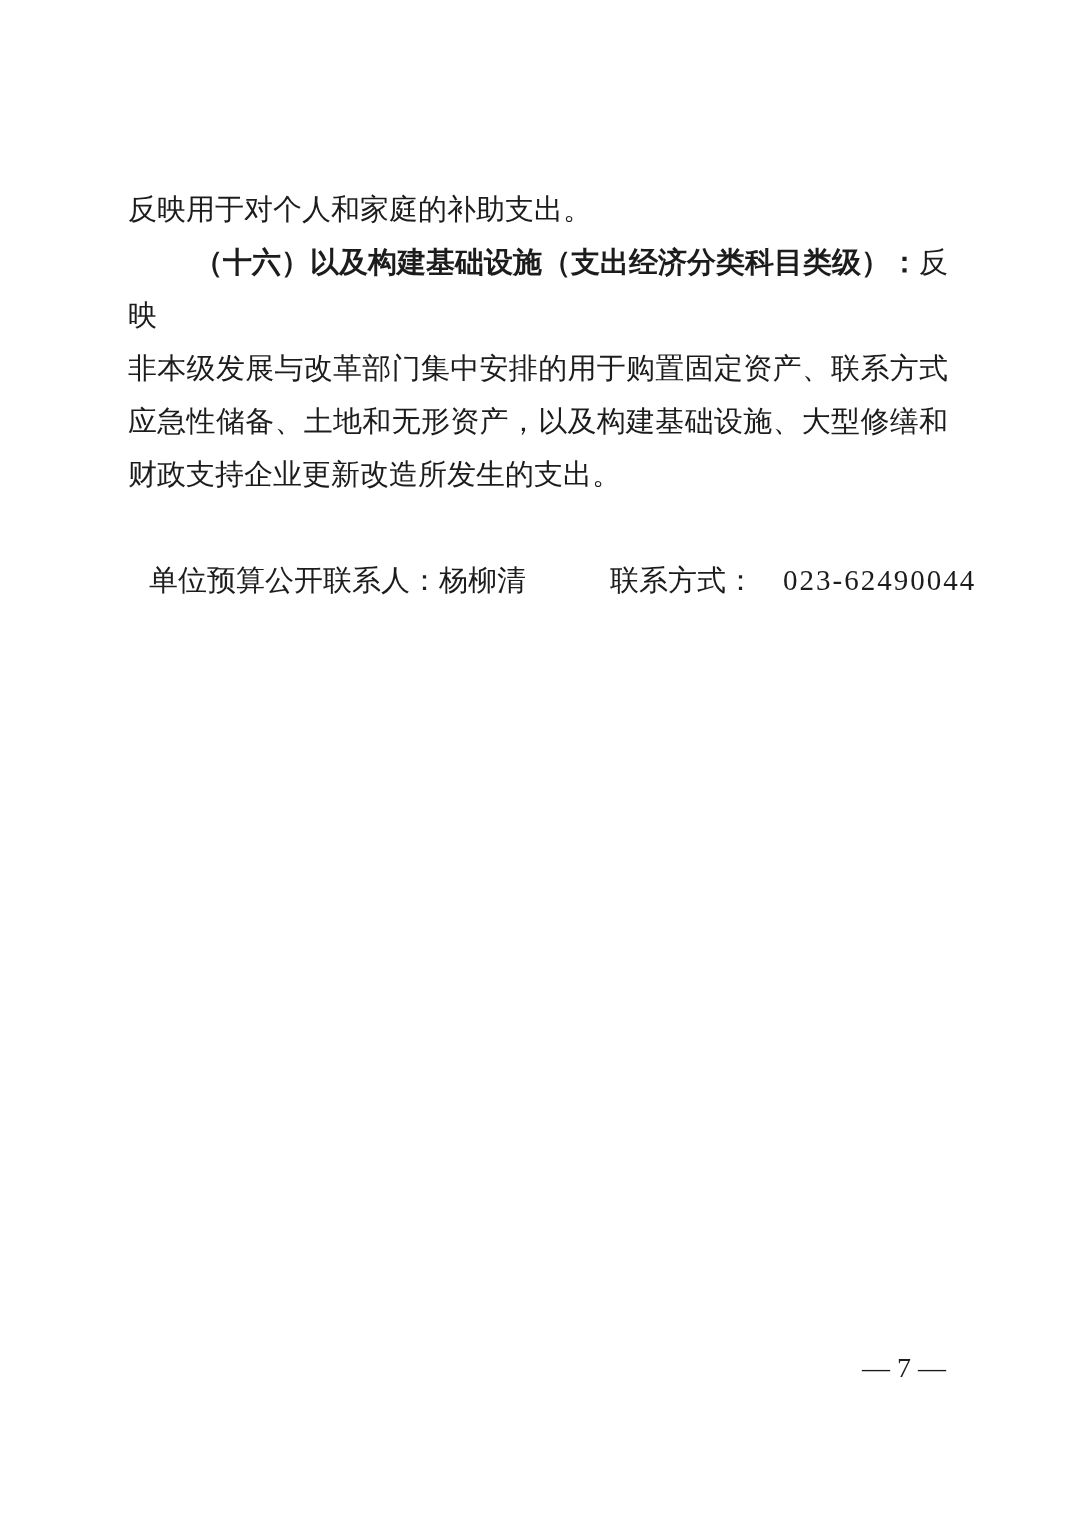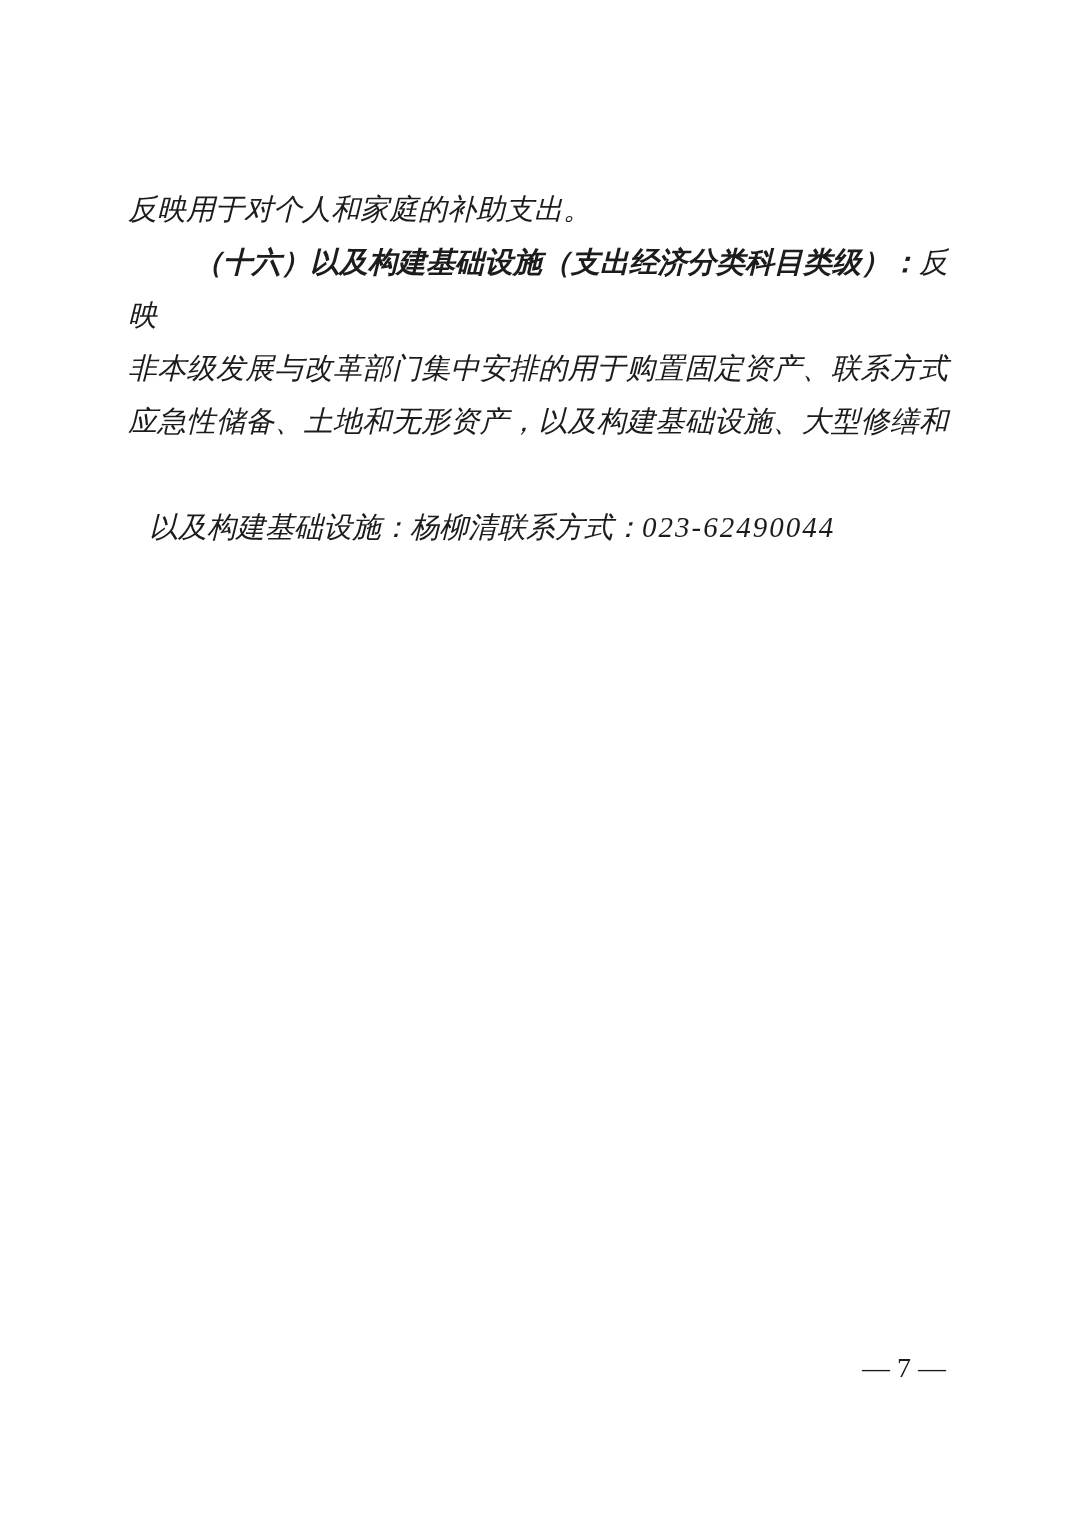--- a/index.html
+++ b/index.html
@@ -18,21 +18,20 @@
     background: #ffffff;
   }
   .text-block {
     position: absolute;
     left: 128px;
     top: 183px;
     width: 820px;
     font-size: 29px;
     line-height: 53px;
     letter-spacing: 0;
-    font-style: italic;
   }
   .line {
     white-space: nowrap;
   }
   
   .line.just {
     white-space: normal;
     text-align: justify;
     text-align-last: justify;
     -moz-text-align-last: justify;
@@ -41,24 +40,26 @@
   .indent-2em {
     text-indent: 66px;
   }
   .bold { font-weight: bold; }
   .contact-line {
     margin-top: 53px;
     padding-left: 21px;
     white-space: nowrap;
   }
   .contact-phone-group {
+    margin-left: 84px;
     text-align: right;
   }
   .phone-number {
     letter-spacing: 2px;
+    margin-left: 28px;
   }
   .page-number {
     position: absolute;
     left: 862px;
     top: 1352px;
     font-size: 28px;
     color: #1c1c1c;
     white-space: nowrap;
   }
 </style>
@@ -78,22 +79,25 @@
     </div>
 
     <div class="line just">
       <span>非本级发展与改革部门集中安排的用于购置固定资产、联系方式</span>
     </div>
 
     <div class="line just">
       <span>应急性储备、土地和无形资产，以及构建基础设施、大型修缮和</span>
     </div>
 
+    <div class="line">
+      <span>财政支持企业更新改造所发生的支出。</span>
+    </div>
 
     <div class="contact-line">
-      <span>以及构建基础设施：</span><span>杨柳清</span><span class="contact-phone-group">联系方式：</span><span class="phone-number">023-62490044</span>
+      <span>单位预算公开联系人：</span><span>杨柳清</span><span class="contact-phone-group">联系方式：</span><span class="phone-number">023-62490044</span>
     </div>
 
   </div>
 
   <div class="page-number">— 7 —</div>
 
 </div>
 
 </body></html>

